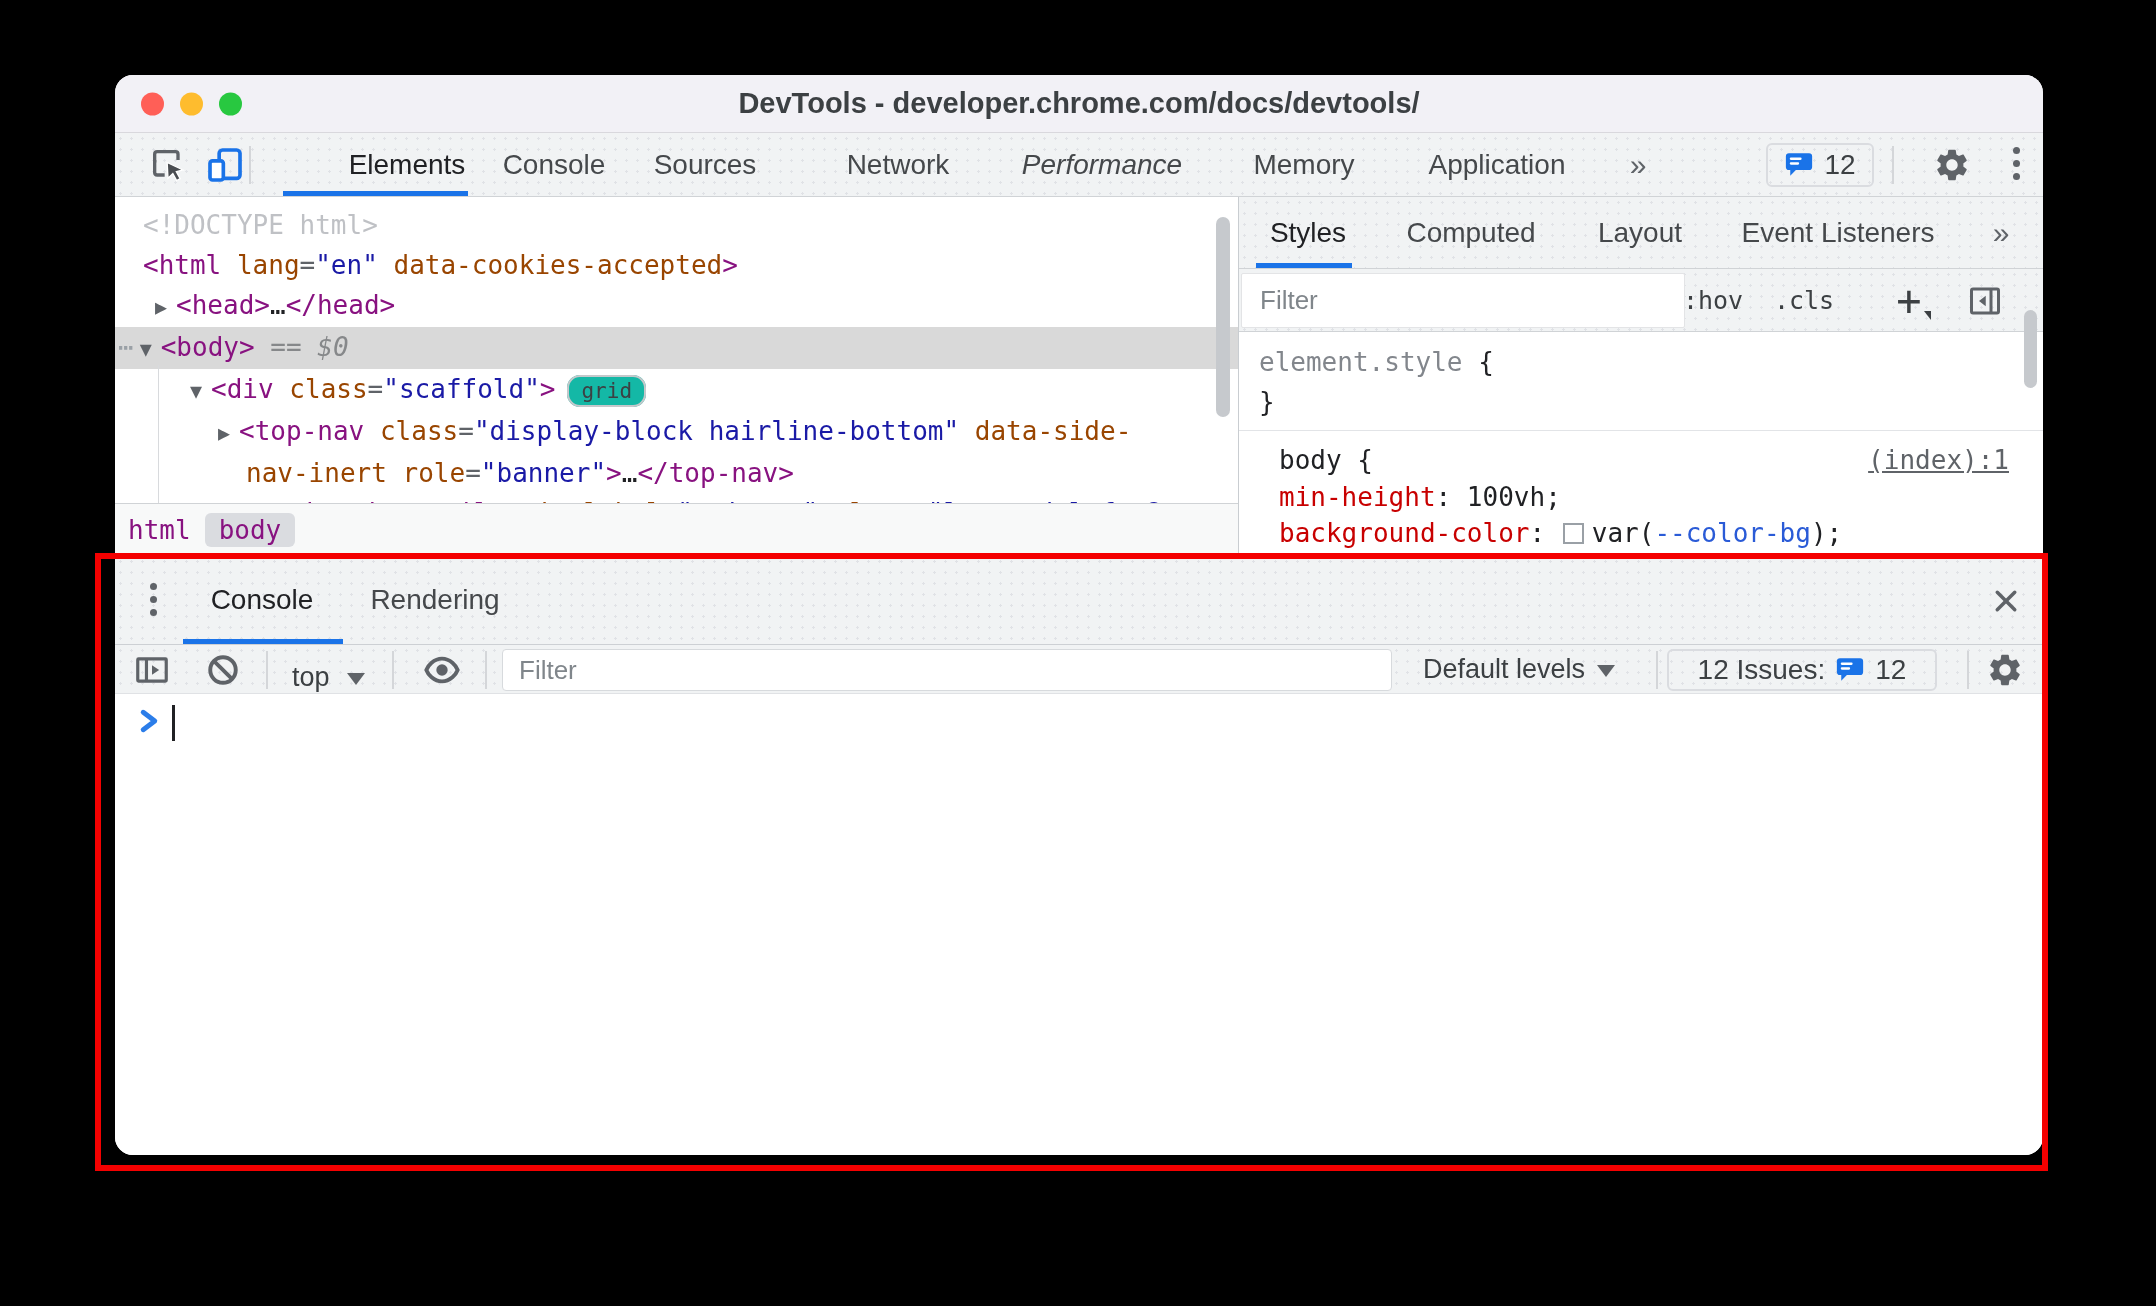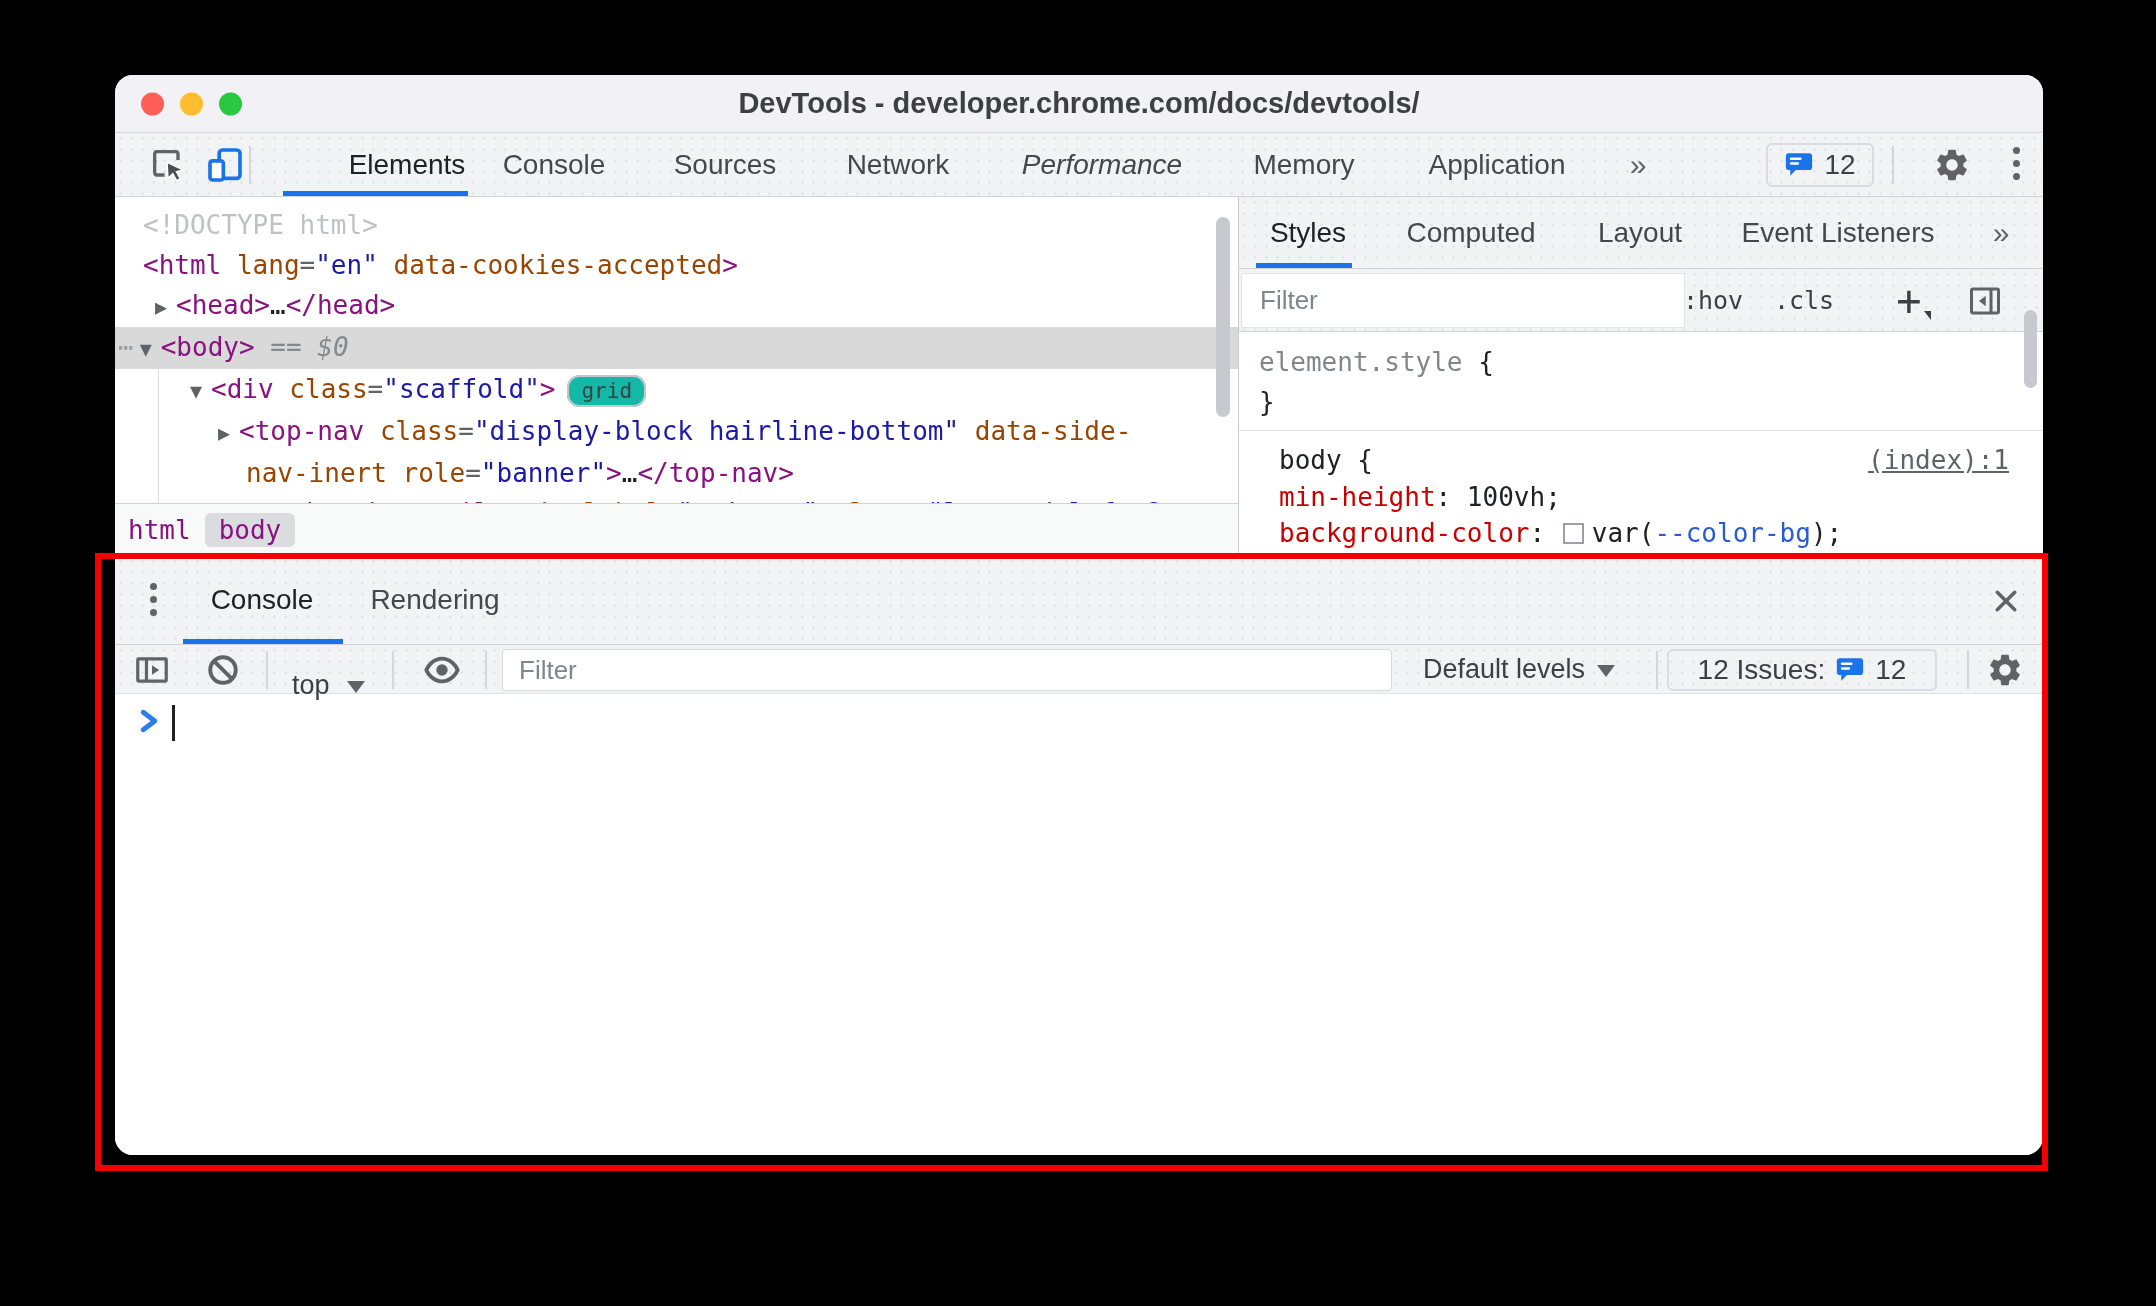--- a/index.html
+++ b/index.html
@@ -137,21 +137,21 @@
       </svg>
     </div>
     <div class="abs vsep" style="left:134px;top:13px;height:38px;"></div>
 
     <div class="abs tab sel" style="left:276px;margin-left:16px;">
         <span>Elements</span>
       </div>
     <div class="abs tab" style="left:439px;">
         <span>Console</span>
       </div>
-    <div class="abs tab" style="left:610px;text-align:right;">
+    <div class="abs tab" style="left:590px;text-align:right;">
         <span>Sources</span>
       </div>
     <div class="abs tab" style="left:783px;">
         <span>Network</span>
       </div>
     <div class="abs tab" style="left:987px;font-style:italic;">
         <span>Performance</span>
       </div>
     <div class="abs tab" style="left:1189px;">
         <span>Memory</span>
@@ -279,21 +279,21 @@
           <path d="M12 9 L16.5 12 L12 15 Z" fill="#5f6368"></path>
         </svg>
       </div>
       <div class="abs icon-btn" style="left:88px;top:5px;width:40px;height:40px;">
         <svg width="36" height="36" viewBox="0 0 24 24">
           <circle cx="12" cy="12" r="8.5" fill="none" stroke="#5f6368" stroke-width="2.6"></circle>
           <line x1="6.2" y1="6.2" x2="17.8" y2="17.8" stroke="#5f6368" stroke-width="2.6"></line>
         </svg>
       </div>
       <div class="abs vsep" style="left:151px;"></div>
-      <div class="abs dd" style="left:177px;top:16px;height:100%;gap:17px;">
+      <div class="abs dd" style="left:177px;top:8px;height:100%;gap:17px;">
         <span>top</span>
         <span class="dd-caret"></span>
       </div>
       <div class="abs vsep" style="left:277px;"></div>
       <div class="abs icon-btn" style="left:305px;top:4px;width:44px;height:42px;">
         <svg width="40" height="40" viewBox="0 0 24 24">
           <path d="M12 5.2 C7 5.2 3.5 9.5 2.6 12 C3.5 14.5 7 18.8 12 18.8 C17 18.8 20.5 14.5 21.4 12 C20.5 9.5 17 5.2 12 5.2 Z" fill="none" stroke="#5f6368" stroke-width="2.3"></path>
           <circle cx="12" cy="12" r="3.4" fill="#5f6368"></circle>
         </svg>
       </div>

